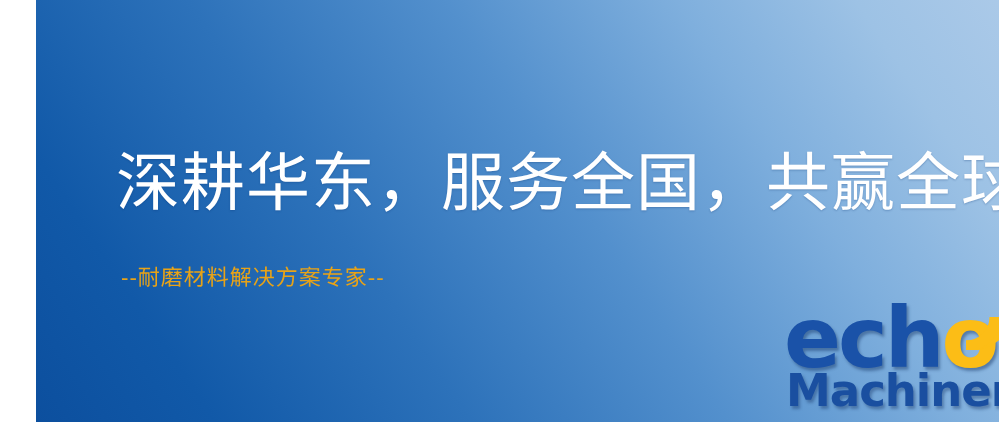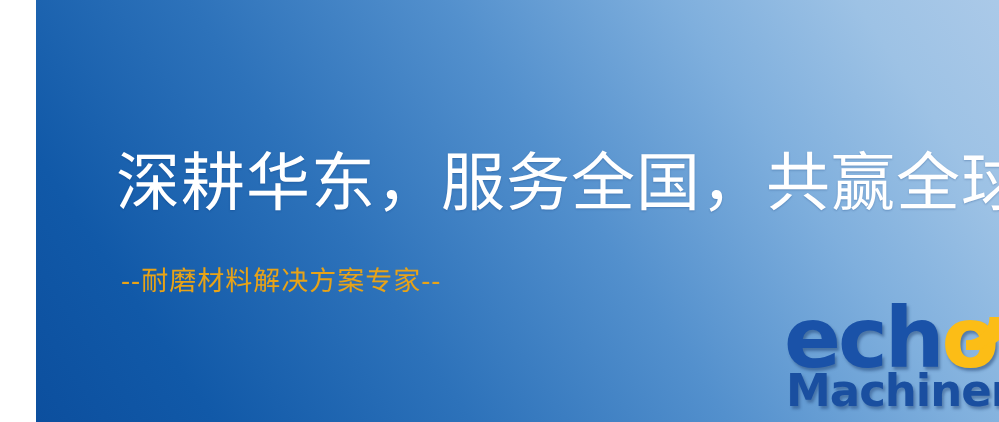--- a/index.html
+++ b/index.html
@@ -40,21 +40,21 @@
     white-space: nowrap;
     text-shadow: 0 1px 2px rgba(10,50,110,0.28);
   }
 
   
   #subtitle {
     position: absolute;
     left: 85px;
     top: 265px;
     font-family: "DejaVu Serif", "Liberation Serif", serif;
-    font-size: 27px;
+    font-size: 22px;
     line-height: 1.2;
     color: #e8a317;
     letter-spacing: 1px;
     white-space: nowrap;
   }
 
   
   #logo {
     position: absolute;
     left: 748px;

